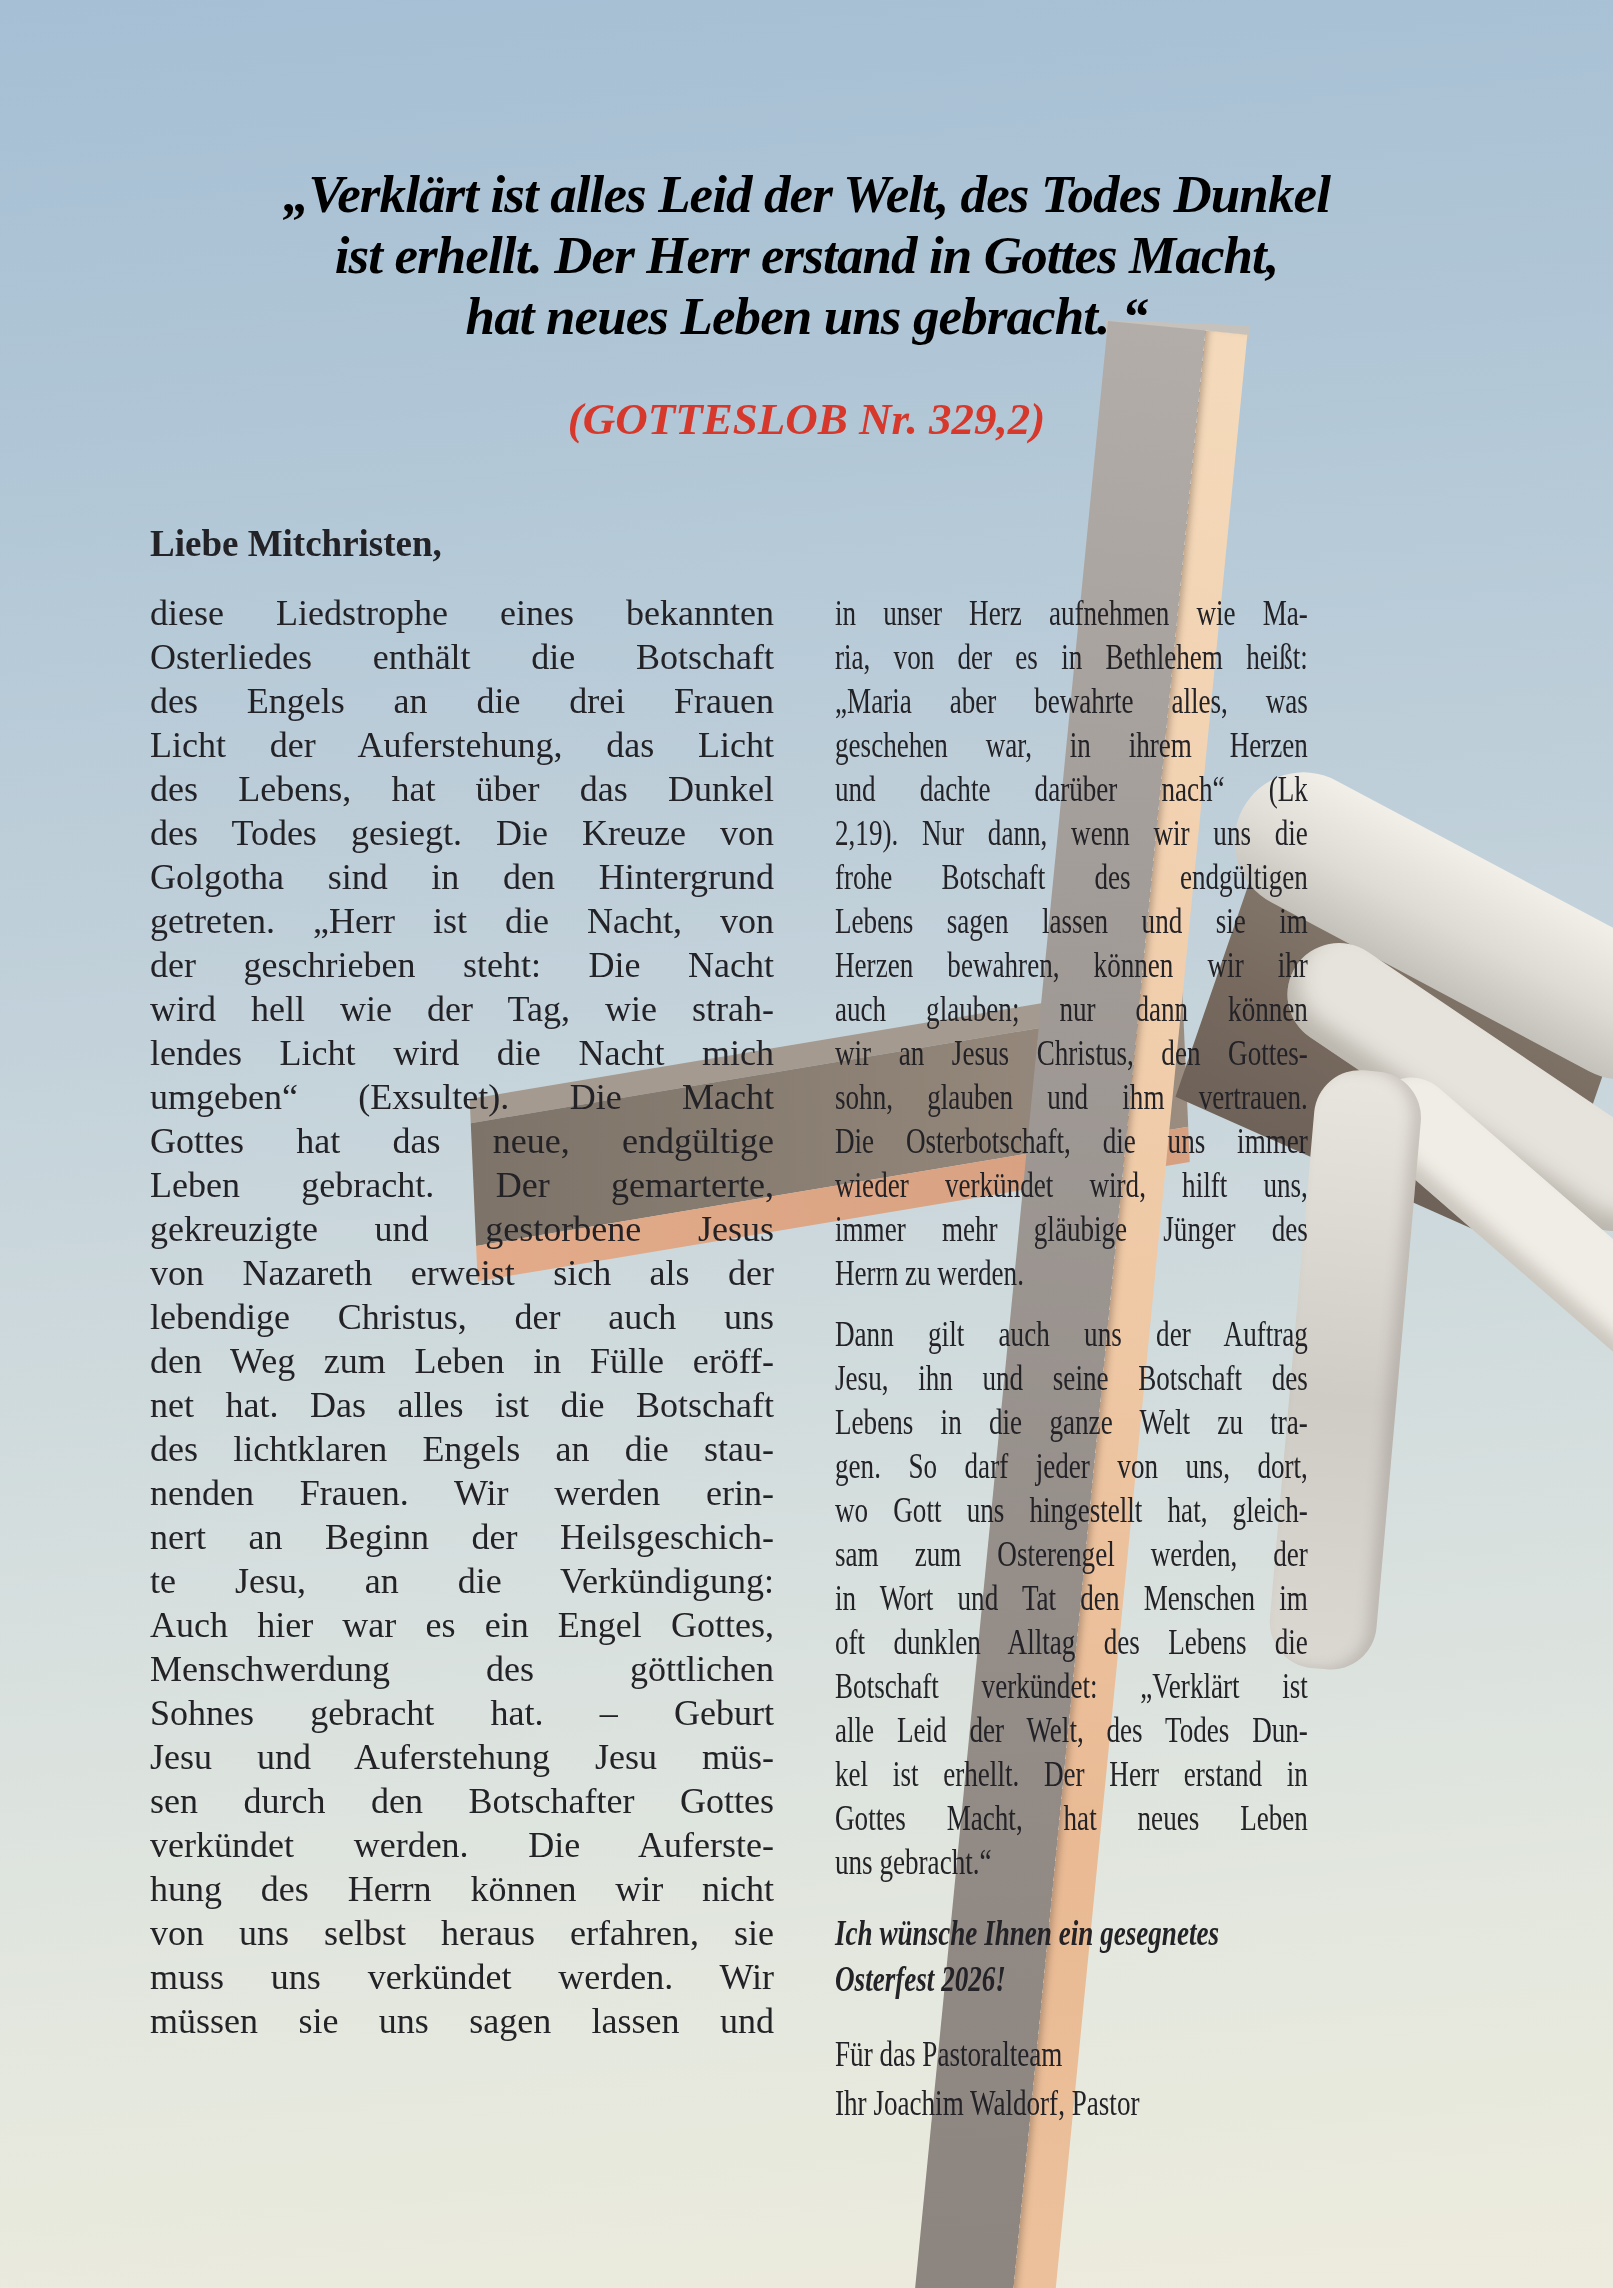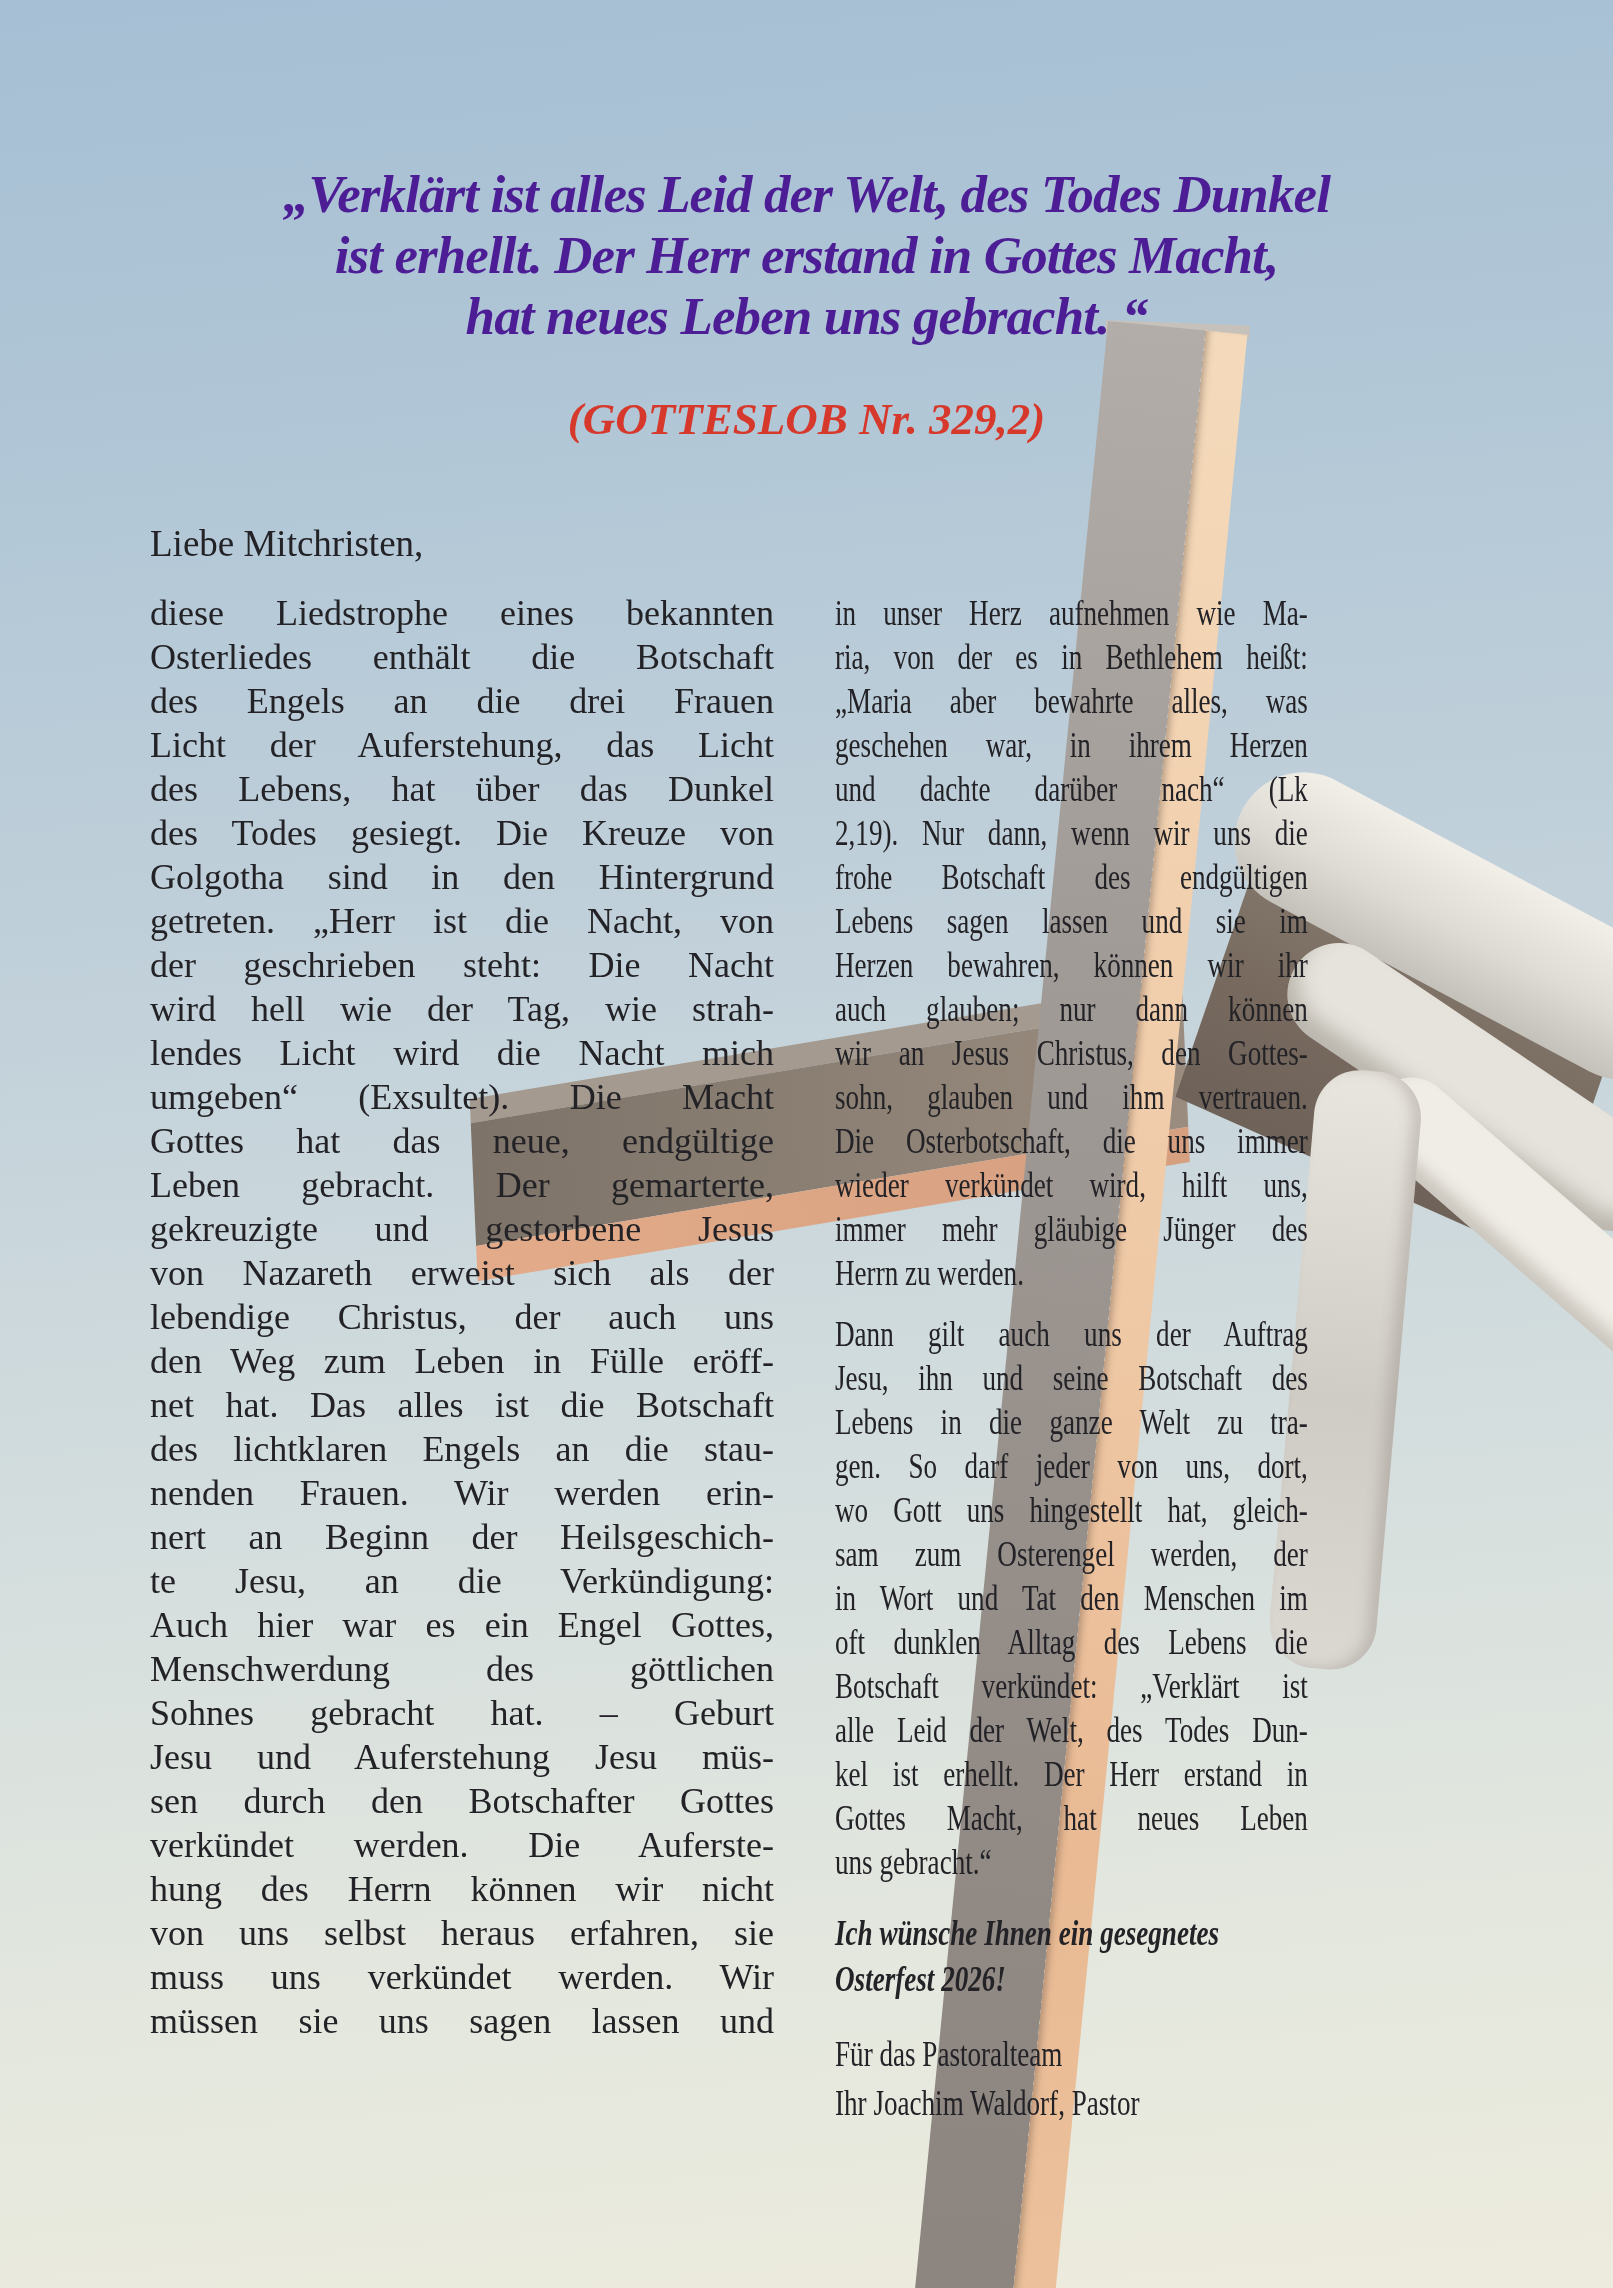--- a/index.html
+++ b/index.html
@@ -41,26 +41,26 @@
   .cloth3{position:absolute;left:1407px;top:1060px;width:397px;height:85px;border-radius:46px;
           transform:rotate(41deg);transform-origin:0 0;background:#f0ede6;
           box-shadow:inset 0 -13px 14.8px rgba(116,110,100,.3);}
   .tail{position:absolute;left:1318px;top:1071px;width:107px;height:600px;border-radius:46px;
         transform:rotate(5deg);transform-origin:50% 0;
         background:linear-gradient(180deg,#e9e6df 0%,#cfcbc5 55%,#dbd8d2 100%);
         box-shadow:inset -9.2px 0 13px rgba(110,100,90,.25);}
   
   .textlayer{position:absolute;inset:0;z-index:5;}
   .headline{position:absolute;left:0;right:0;top:164px;text-align:center;
-            color:#4c1d95;font-style:italic;font-weight:bold;
+            color:#000000;font-style:italic;font-weight:bold;
             font-size:53px;line-height:61px;letter-spacing:-0.9px;}
   .citation{position:absolute;left:0;right:0;top:399px;text-align:center;
             color:#d6382c;font-style:italic;font-weight:bold;
             font-size:45px;line-height:41px;}
-  .salutation{position:absolute;left:150px;top:522px;font-size:37px;line-height:44px;}
+  .salutation{position:absolute;left:150px;top:522px;font-size:37px;line-height:44px;font-weight:bold;}
   .col{position:absolute;top:591px;font-size:36px;line-height:44px;}
   .col-left{left:150px;width:624px;}
   .col-right{left:835px;width:628px;transform:scaleX(0.753);transform-origin:0 0;}
   .line{min-height:44px;}
   .jl{text-align:justify;text-align-last:justify;}
   .para + .para{margin-top:16.6px;}
   .para.wish{font-weight:bold;font-style:italic;margin-top:26px;}
   .para.wish .line{line-height:46px;}
   .para.signoff{margin-top:28px;}
   .para.signoff .line{line-height:49px;}

